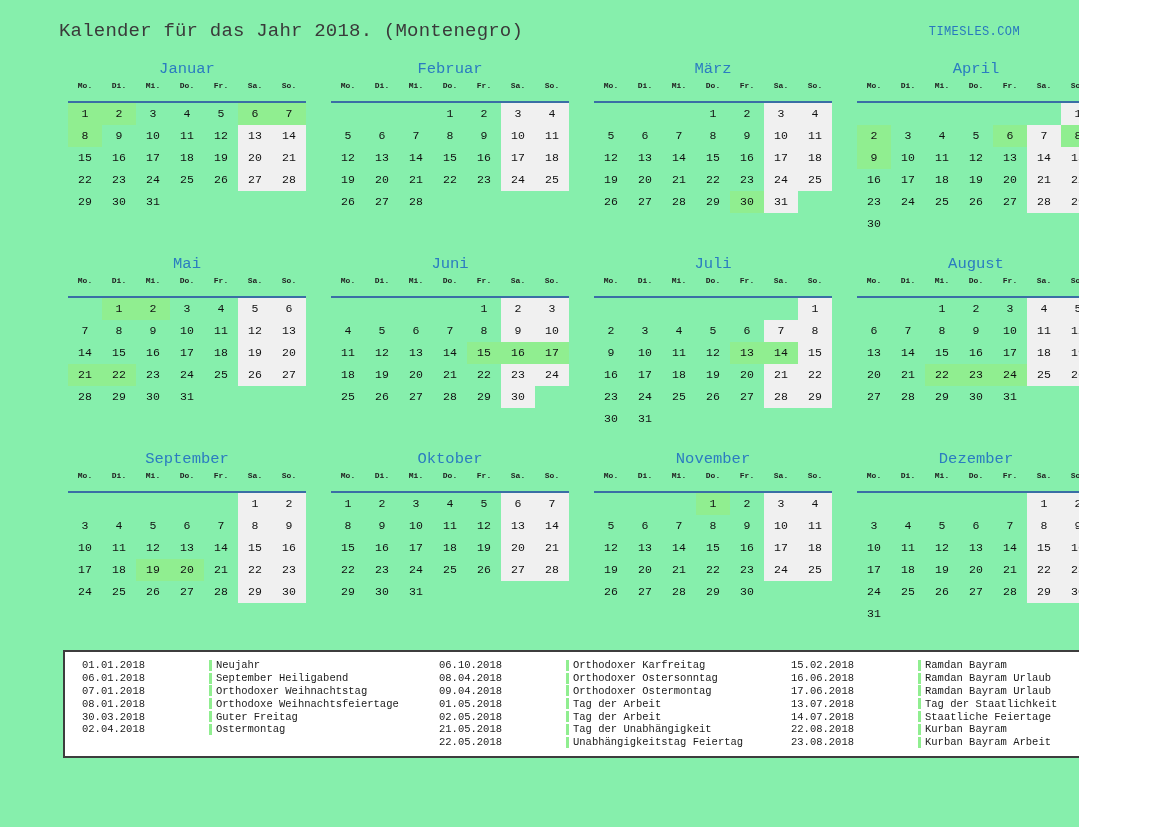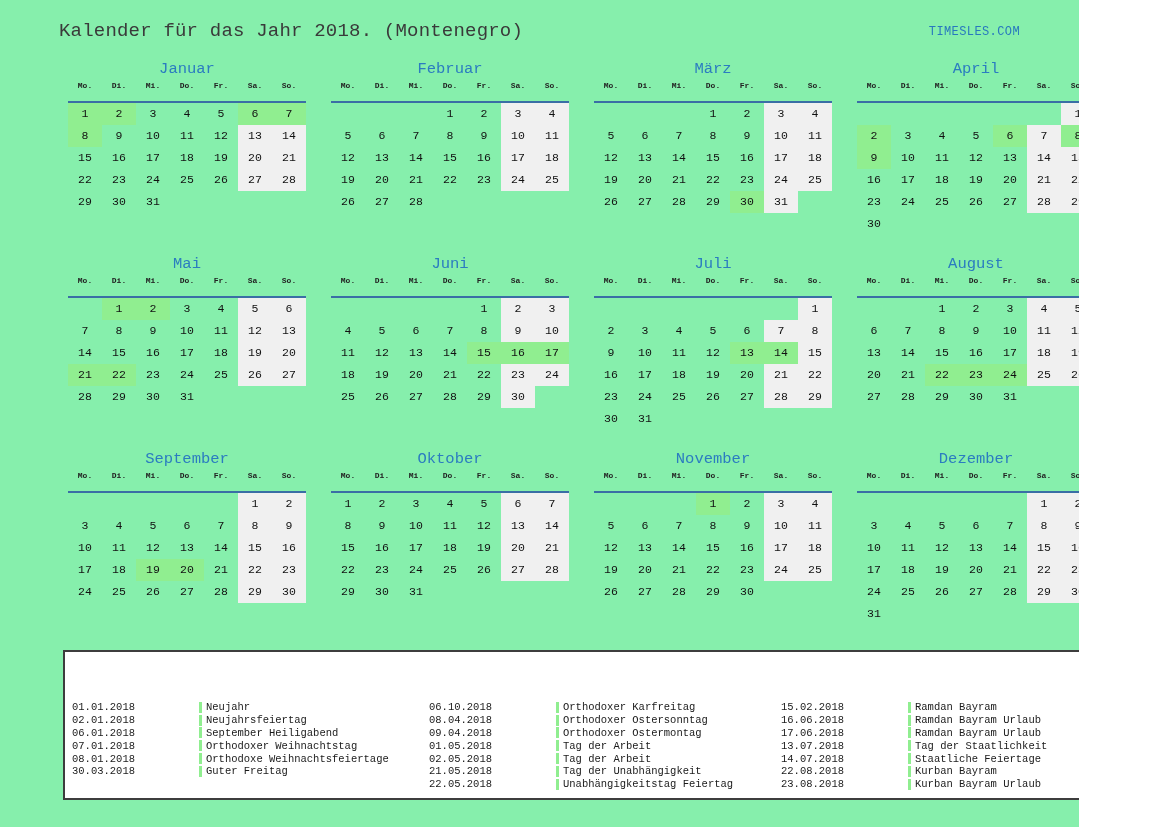--- a/index.html
+++ b/index.html
@@ -26,21 +26,21 @@
                padding-bottom:20px;border-bottom:2px solid var(--rule-blue);}
   .wd{text-align:center;font-size:8px;font-weight:700;color:#222;}
   .days{display:grid;grid-template-columns:repeat(7,34px);grid-auto-rows:22px;}
   .cell{text-align:center;line-height:22px;font-size:11.5px;color:#111;}
   .cell.wend{background:var(--wend);}
   .cell.hol{background:var(--green);}
 
   .legend{position:absolute;left:63px;top:650px;width:1047px;min-height:103px;
           border:2px solid #3d3d3d;background:#fff;padding:7px 0 7px 0;
           display:grid;grid-template-columns:357px 352px 1fr;}
-  .legend-group{padding-left:7px;margin-top:42px;}
+  .legend-group{padding-left:17px;}
   .legend-row{display:flex;align-items:center;height:12.8px;}
   .legend-date{width:127px;font-size:10.5px;color:#1a1a1a;flex:none;}
   .legend-bar{width:3px;height:11px;background:var(--green);flex:none;margin-right:4px;}
   .legend-name{font-size:10.5px;color:#1a1a1a;white-space:nowrap;}
 </style>
 </head>
 <body>
 
 <div class="page">
   <h1 class="page-title">Kalender für das Jahr 2018. (Montenegro)</h1>
@@ -659,44 +659,44 @@
     </div>
 
   <div class="legend" id="legend">
       <div class="legend-group">
         <div class="legend-row">
           <div class="legend-date">01.01.2018</div>
           <div class="legend-bar"></div>
           <div class="legend-name">Neujahr</div>
         </div>
         <div class="legend-row">
-          <div class="legend-date">02.01.2018</div>
-          <div class="legend-bar"></div>
-          <div class="legend-name">Neujahrsfeiertag</div>
-        </div>
-        <div class="legend-row">
           <div class="legend-date">06.01.2018</div>
           <div class="legend-bar"></div>
           <div class="legend-name">September Heiligabend</div>
         </div>
         <div class="legend-row">
           <div class="legend-date">07.01.2018</div>
           <div class="legend-bar"></div>
           <div class="legend-name">Orthodoxer Weihnachtstag</div>
         </div>
         <div class="legend-row">
           <div class="legend-date">08.01.2018</div>
           <div class="legend-bar"></div>
           <div class="legend-name">Orthodoxe Weihnachtsfeiertage</div>
         </div>
         <div class="legend-row">
           <div class="legend-date">30.03.2018</div>
           <div class="legend-bar"></div>
           <div class="legend-name">Guter Freitag</div>
         </div>
+        <div class="legend-row">
+          <div class="legend-date">02.04.2018</div>
+          <div class="legend-bar"></div>
+          <div class="legend-name">Ostermontag</div>
+        </div>
       </div>
       <div class="legend-group">
         <div class="legend-row">
           <div class="legend-date">06.10.2018</div>
           <div class="legend-bar"></div>
           <div class="legend-name">Orthodoxer Karfreitag</div>
         </div>
         <div class="legend-row">
           <div class="legend-date">08.04.2018</div>
           <div class="legend-bar"></div>
@@ -755,17 +755,17 @@
           <div class="legend-name">Staatliche Feiertage</div>
         </div>
         <div class="legend-row">
           <div class="legend-date">22.08.2018</div>
           <div class="legend-bar"></div>
           <div class="legend-name">Kurban Bayram</div>
         </div>
         <div class="legend-row">
           <div class="legend-date">23.08.2018</div>
           <div class="legend-bar"></div>
-          <div class="legend-name">Kurban Bayram Urlaub</div>
+          <div class="legend-name">Kurban Bayram Arbeit</div>
         </div>
       </div>
     </div>
 </div>
 
 </body></html>

